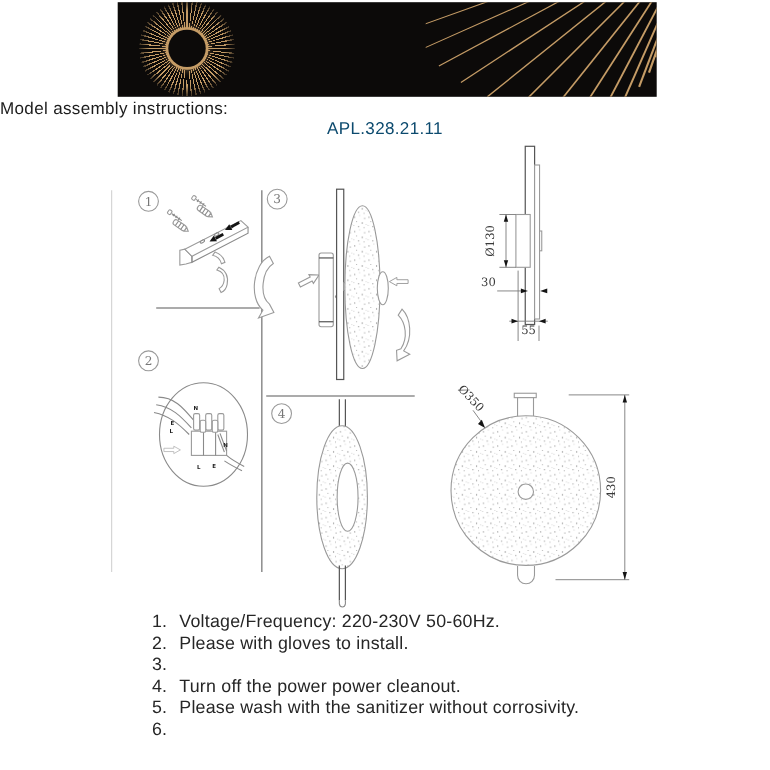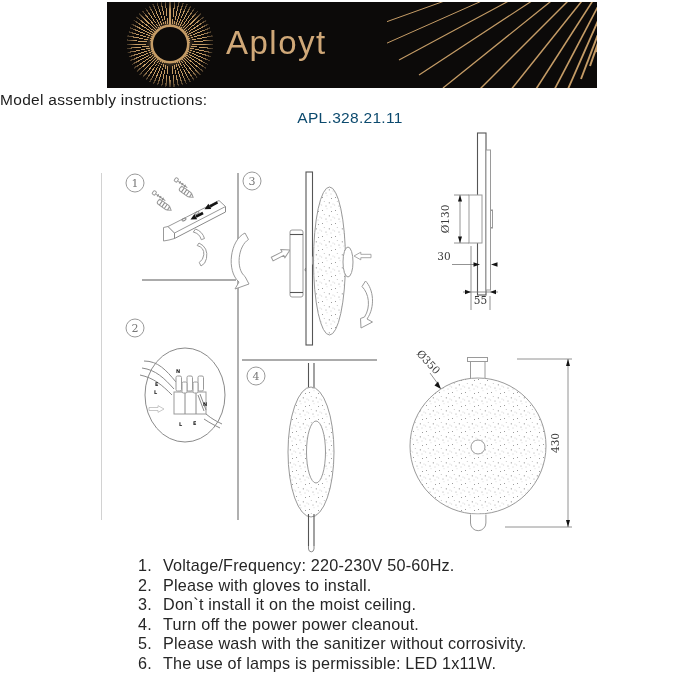--- a/index.html
+++ b/index.html
@@ -43,21 +43,20 @@
   .ins-row .num{width:22px;text-align:right;margin-right:11px;flex:none;}
 </style>
 </head>
 <body>
 
 <div class="banner">
   <div class="sunburst">
     <div class="fade"></div>
     <div class="hole"></div>
   </div>
-  <div class="brand">Aployt</div>
   <svg class="fan" viewBox="0 0 210 86">
     <g stroke="#c59c66" fill="none">
       <line x1="250" y1="-70" x2="-15" y2="25" stroke-width="1"></line>
       <line x1="250" y1="-70" x2="-2" y2="42" stroke-width="1"></line>
       <line x1="250" y1="-70" x2="12" y2="58" stroke-width="1.1"></line>
       <line x1="250" y1="-70" x2="32" y2="73" stroke-width="1.2"></line>
       <line x1="250" y1="-70" x2="56" y2="86" stroke-width="1.3"></line>
       <line x1="250" y1="-70" x2="85" y2="95" stroke-width="1.4"></line>
       <line x1="250" y1="-70" x2="115" y2="99" stroke-width="1.5"></line>
       <line x1="250" y1="-70" x2="142" y2="98" stroke-width="1.6"></line>
@@ -272,27 +271,25 @@
   <div class="ins-row">
     <span class="num">1.</span>
     <span class="txt">Voltage/Frequency: 220-230V 50-60Hz.</span>
   </div>
   <div class="ins-row">
     <span class="num">2.</span>
     <span class="txt">Please with gloves to install.</span>
   </div>
   <div class="ins-row">
     <span class="num">3.</span>
-    <span class="txt">Don`t install it on the moist ceiling.</span>
   </div>
   <div class="ins-row">
     <span class="num">4.</span>
     <span class="txt">Turn off the power power cleanout.</span>
   </div>
   <div class="ins-row">
     <span class="num">5.</span>
     <span class="txt">Please wash with the sanitizer without corrosivity.</span>
   </div>
   <div class="ins-row">
     <span class="num">6.</span>
-    <span class="txt">The use of lamps is permissible: LED 1x11W.</span>
   </div>
 </div>
 
 </body></html>

